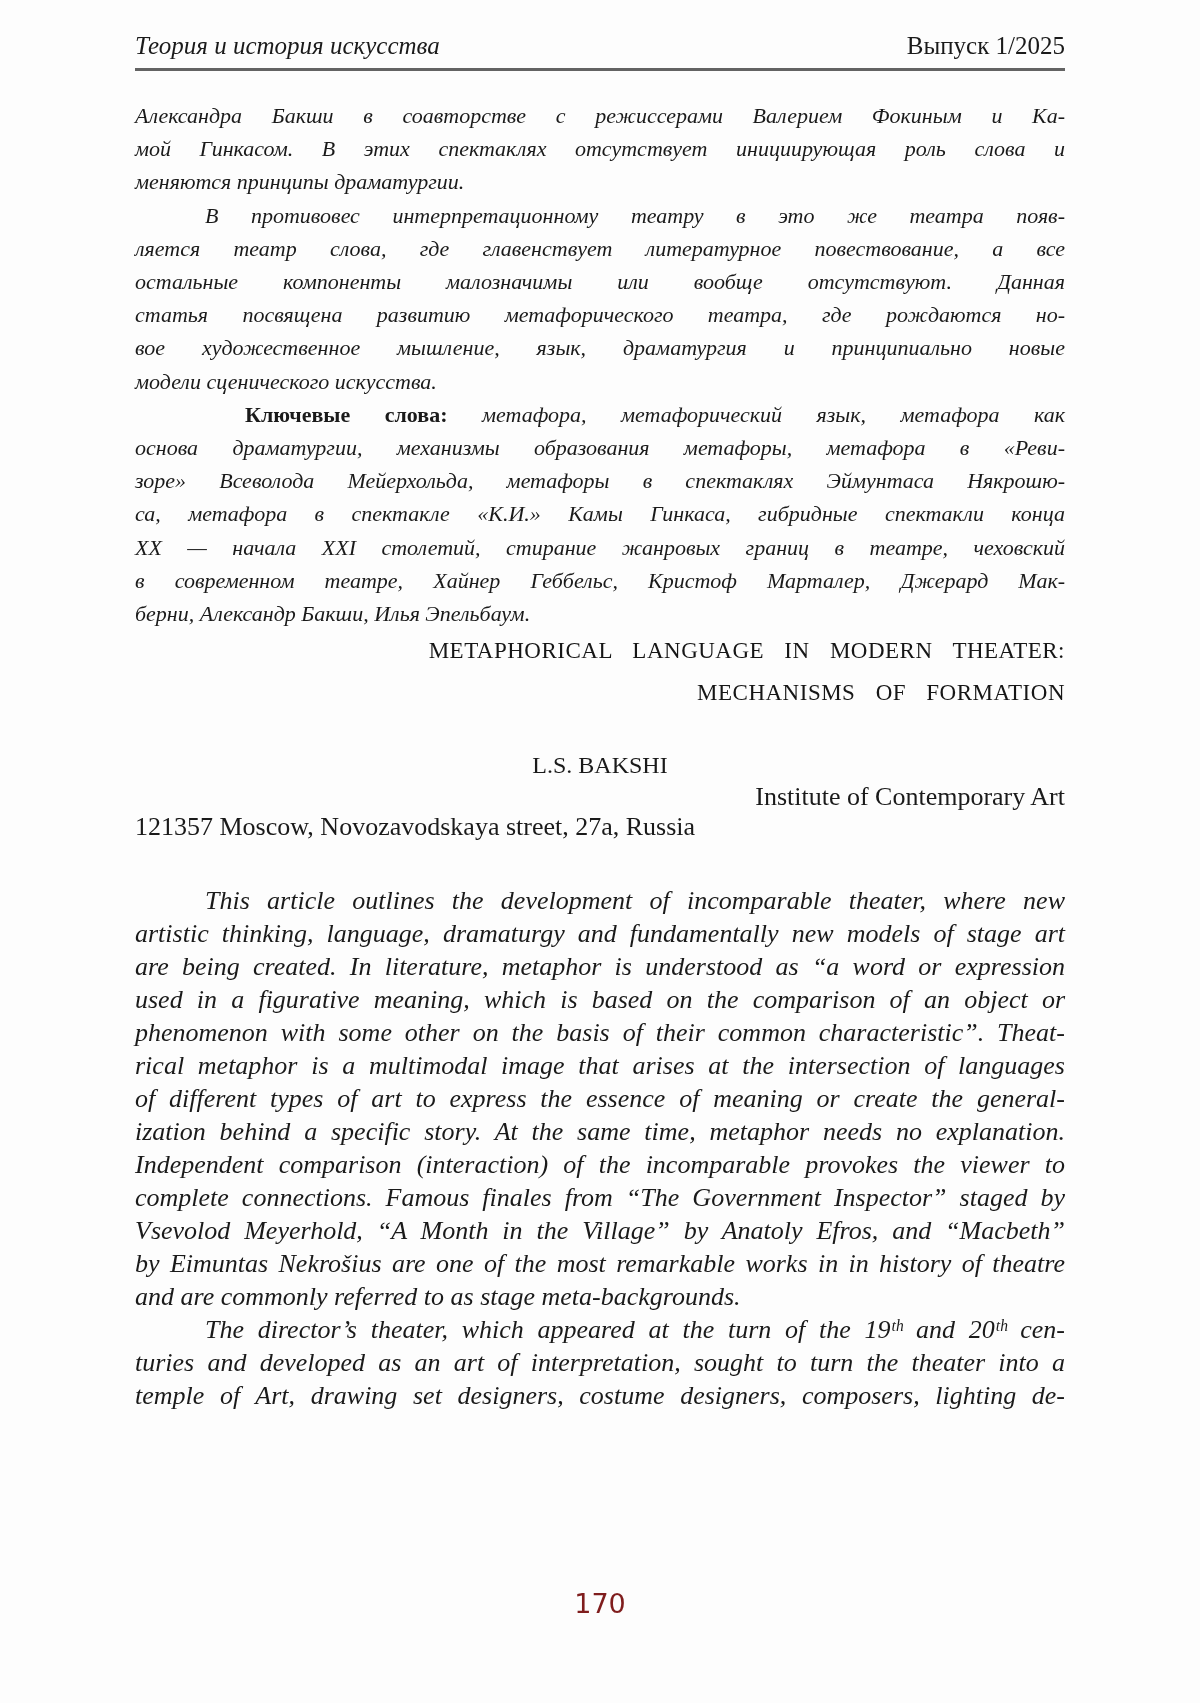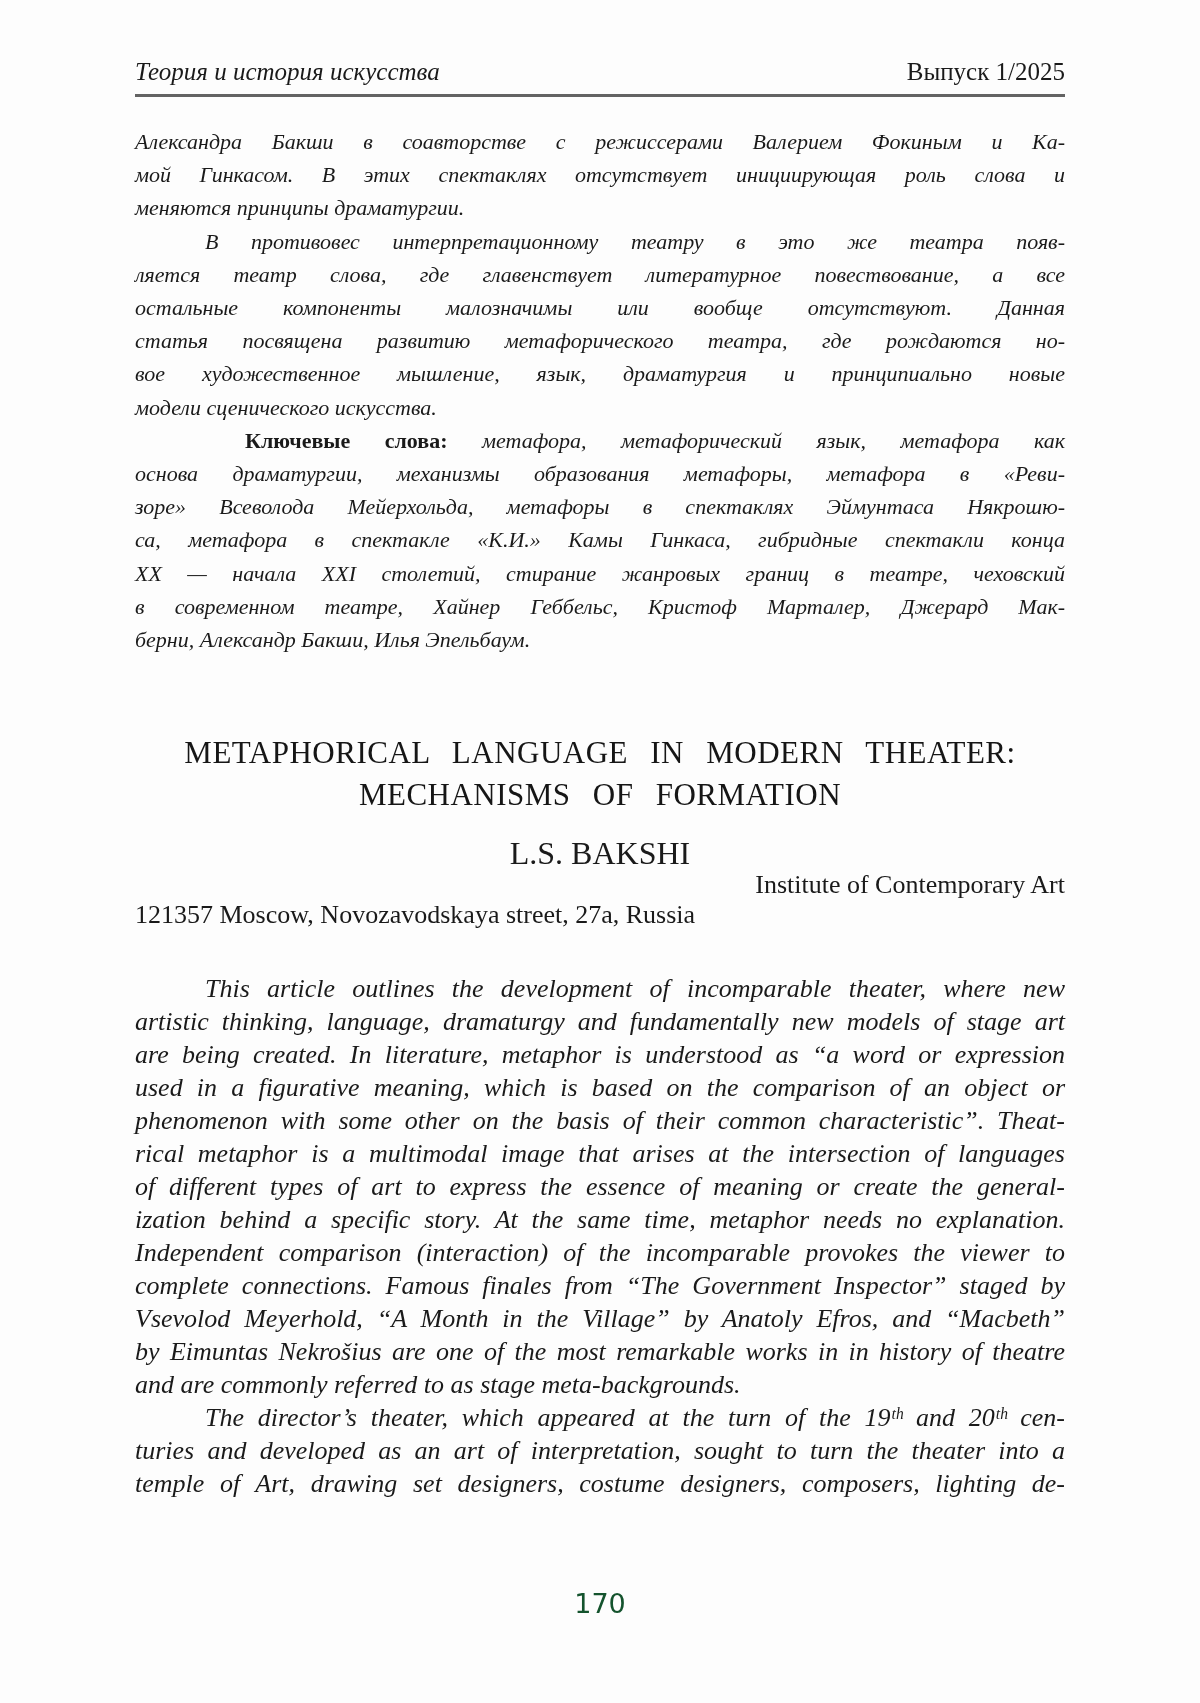--- a/index.html
+++ b/index.html
@@ -6,47 +6,47 @@
   .page {
     width:1200px; height:1703px; position:relative;
     background:#fdfdfd; color:#1a1a1a;
     font-family:"Liberation Serif", serif;
     overflow:hidden;
   }
   .content { margin:0 135px; width:930px; }
 
   .header {
     display:flex; justify-content:space-between; align-items:baseline;
-    padding-top:57px; font-size:25px; line-height:30px;
+    padding-top:31px; font-size:25px; line-height:30px;
   }
   .header .left  { font-style:italic; }
   .header .right { font-style:normal; }
   .rule { border-bottom:3px solid #636363; margin-top:7px; }
 
   .body-ru { margin-top:28px; font-style:italic; font-size:22px; line-height:33.2px; }
   .body-en { margin-top:42px; font-style:italic; font-size:26px; line-height:33px; }
 
   .line { text-align:justify; text-align-last:justify; }
   .line.last { text-align-last:left; }
   .para.indent .line:first-child { text-indent:70px; }
   .kw-first { text-indent:70px; }
   .kw-label { font-style:normal; font-weight:bold;margin-left:40px; }
 
   .title-en {
-    margin-top:76px; text-align:center; font-style:normal;
-    font-size:31px; line-height:42px; word-spacing:14px; letter-spacing:0.5px;
+    text-align:right; font-style:normal;
+    font-size:23px; line-height:42px; word-spacing:14px; letter-spacing:0.5px;
     color:#161616;
   }
-  .author-name  { margin-top:20px; text-align:center; font-size:32px; line-height:34px; }
+  .author-name  { margin-top:34px; text-align:center; font-size:24px; line-height:34px; }
   .author-affil { text-align:right; font-size:26px; line-height:30px; }
   .author-addr  { text-align:left; font-size:26px; line-height:30px; }
 
   .footer {
     position:absolute; left:0; right:0; top:1588px; text-align:center;
-    font-family:"DejaVu Sans", sans-serif; font-size:27px; color:#14532d;
+    font-family:"DejaVu Sans", sans-serif; font-size:27px; color:#7f1d1d;
   }
 </style>
 </head>
 <body>
 
 <div class="page">
   <div class="content">
 
     <div class="header">
       <span class="left">Теория и история искусства</span>

